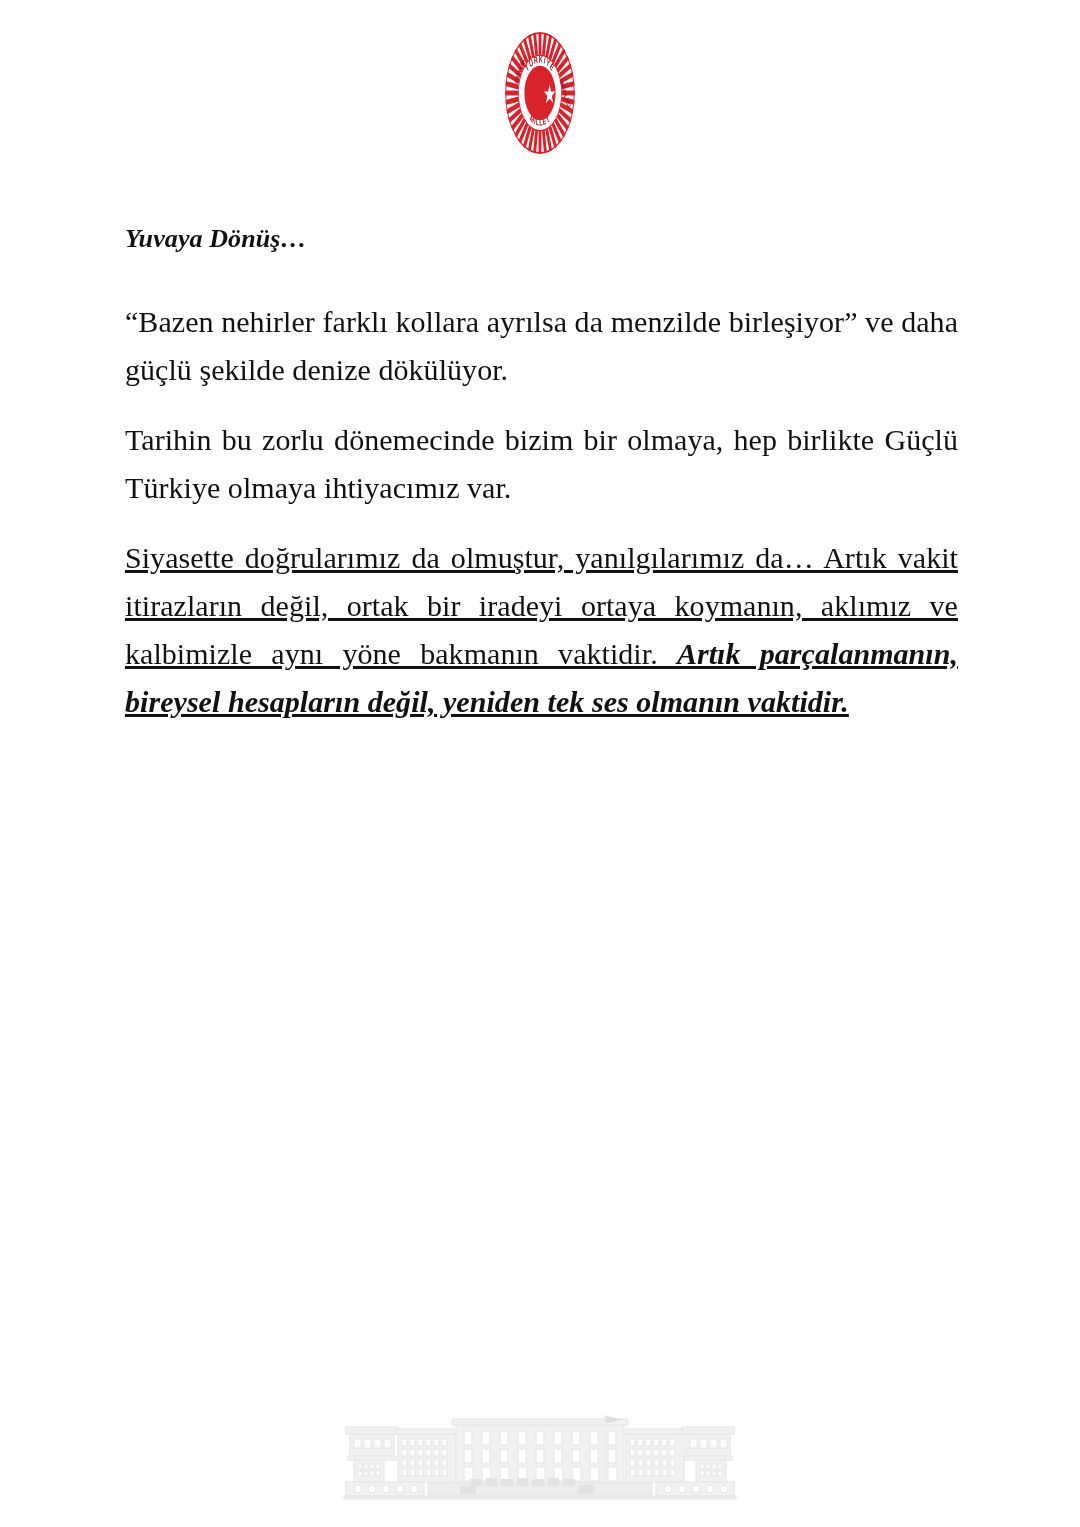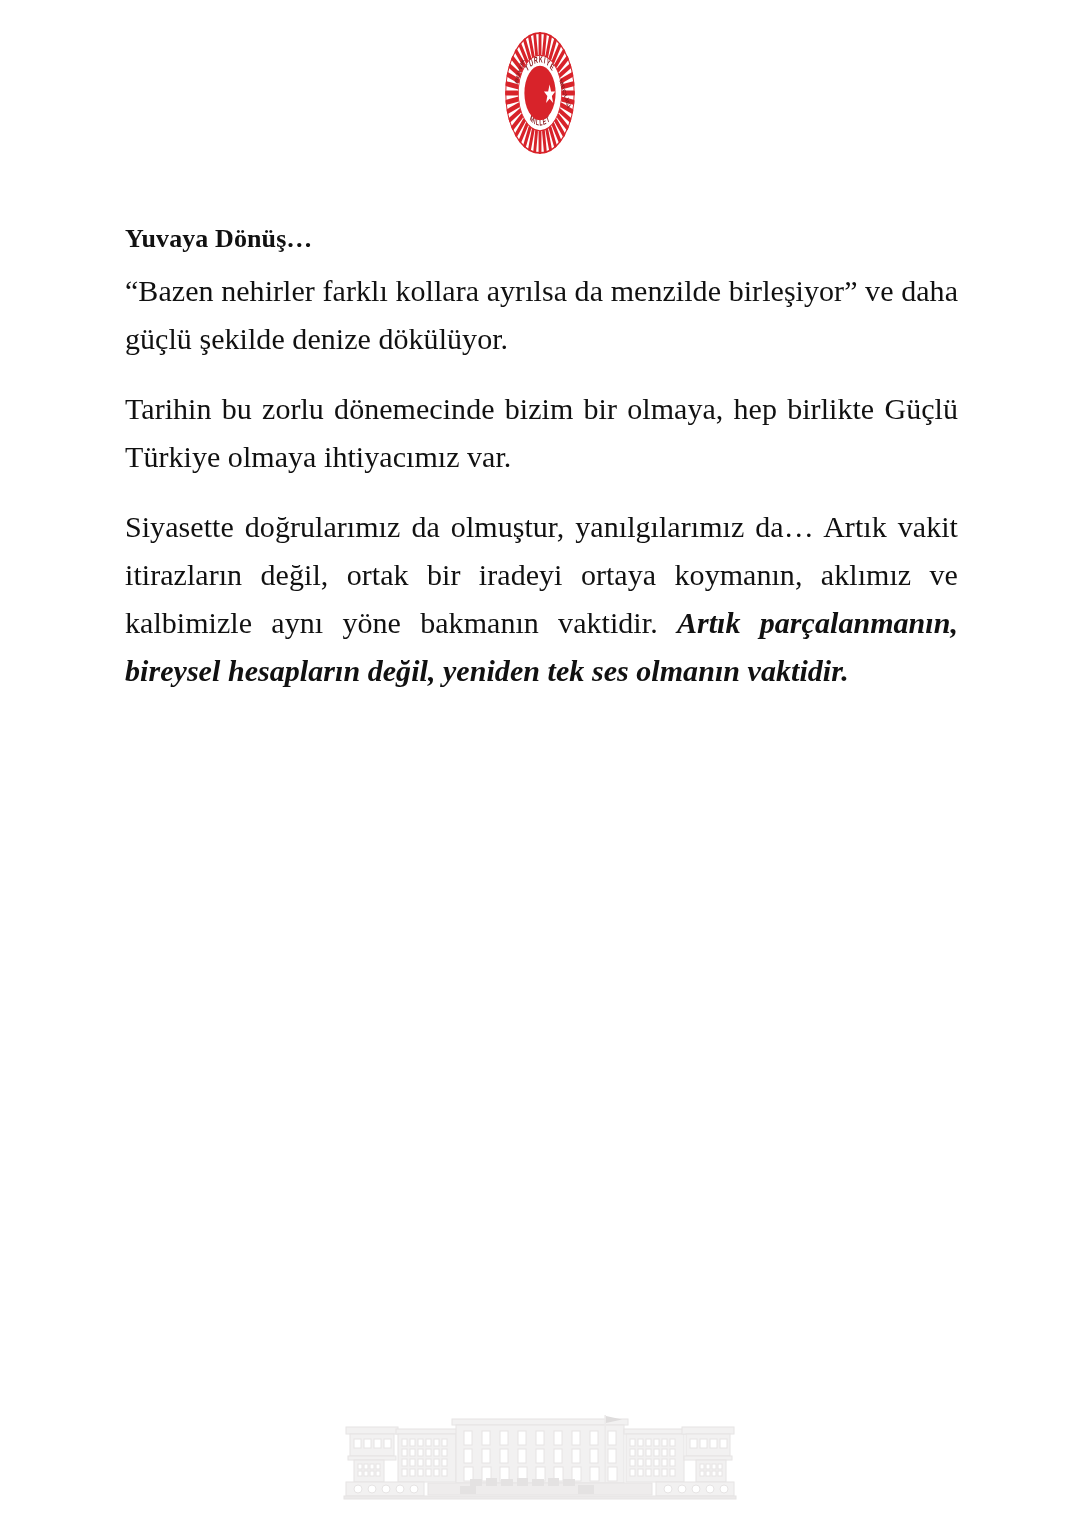--- a/index.html
+++ b/index.html
@@ -39,32 +39,33 @@
   .content {
     position: absolute;
     left: 125px;
     top: 222px;
     width: 833px;
   }
   .doc-title {
     font-size: 26px;
     font-weight: bold;
     line-height: 1.28;
-    margin: 0 0 12px 0;
+    margin: 0 0 43px 0;
     letter-spacing: 0.1px;
+    font-style: italic;
   }
   .para {
     font-size: 30px;
     line-height: 48px;
     margin: 0 0 22px 0;
     text-align: justify;
     text-justify: inter-word;
     letter-spacing: 0.05px;
   }
-  .para:last-child { margin-bottom: 0; }
+  .para:last-child { margin-bottom: 0; text-decoration: underline; }
   .para.italic { font-style: italic; }
   .bi { font-weight: bold; font-style: italic; }
 
   
   .footer-wrap {
     position: absolute;
     left: 0;
     bottom: 22px;
     width: 1080px;
     display: flex;

